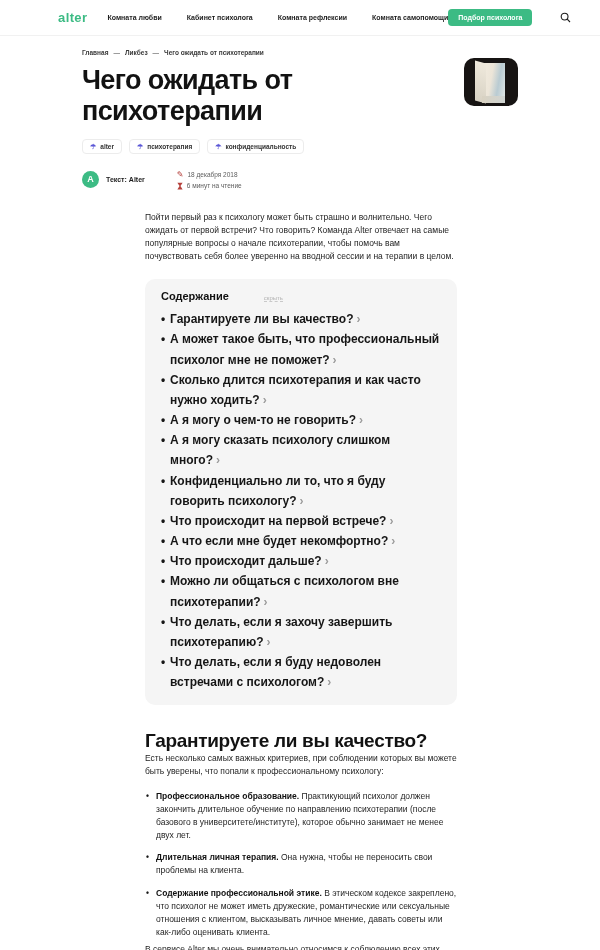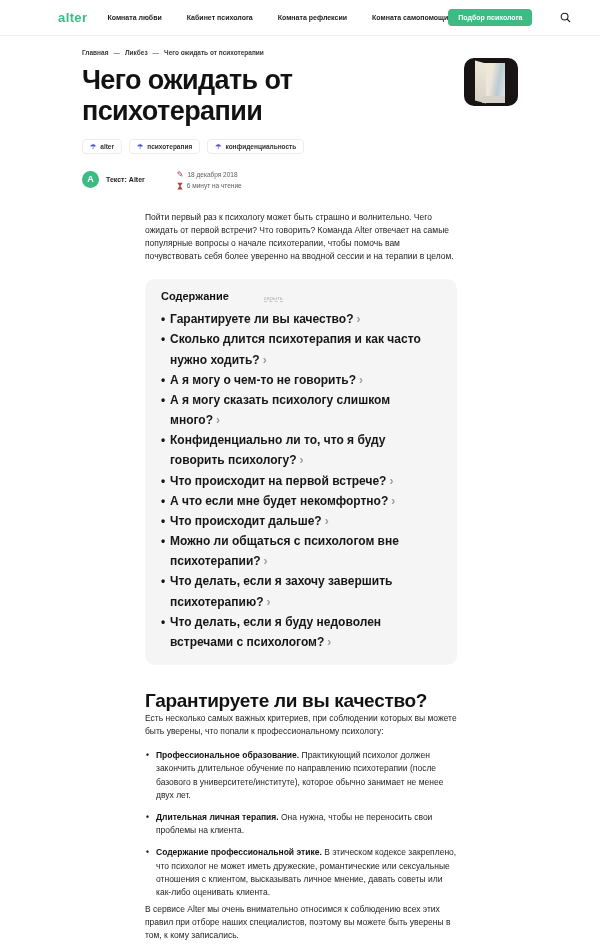--- a/index.html
+++ b/index.html
@@ -162,20 +162,21 @@
 
   <p class="intro">Пойти первый раз к психологу может быть страшно и волнительно. Чего ожидать от первой встречи? Что говорить? Команда Alter отвечает на самые популярные вопросы о начале психотерапии, чтобы помочь вам почувствовать себя более уверенно на вводной сессии и на терапии в целом.</p>
 
   <div class="toc">
     <div class="toc-head">
       <span class="toc-title">Содержание</span>
       <span class="toc-toggle">скрыть</span>
     </div>
     <ul class="toc-list">
       <li><span>Гарантируете ли вы качество?</span><span class="chev">›</span></li>
+      <li><span>А может такое быть, что профессиональный психолог мне не поможет?</span><span class="chev">›</span></li>
       <li><span>Сколько длится психотерапия и как часто нужно ходить?</span><span class="chev">›</span></li>
       <li><span>А я могу о чем-то не говорить?</span><span class="chev">›</span></li>
       <li><span>А я могу сказать психологу слишком много?</span><span class="chev">›</span></li>
       <li><span>Конфиденциально ли то, что я буду говорить психологу?</span><span class="chev">›</span></li>
       <li><span>Что происходит на первой встрече?</span><span class="chev">›</span></li>
       <li><span>А что если мне будет некомфортно?</span><span class="chev">›</span></li>
       <li><span>Что происходит дальше?</span><span class="chev">›</span></li>
       <li><span>Можно ли общаться с психологом вне психотерапии?</span><span class="chev">›</span></li>
       <li><span>Что делать, если я захочу завершить психотерапию?</span><span class="chev">›</span></li>
       <li><span>Что делать, если я буду недоволен встречами с психологом?</span><span class="chev">›</span></li>

